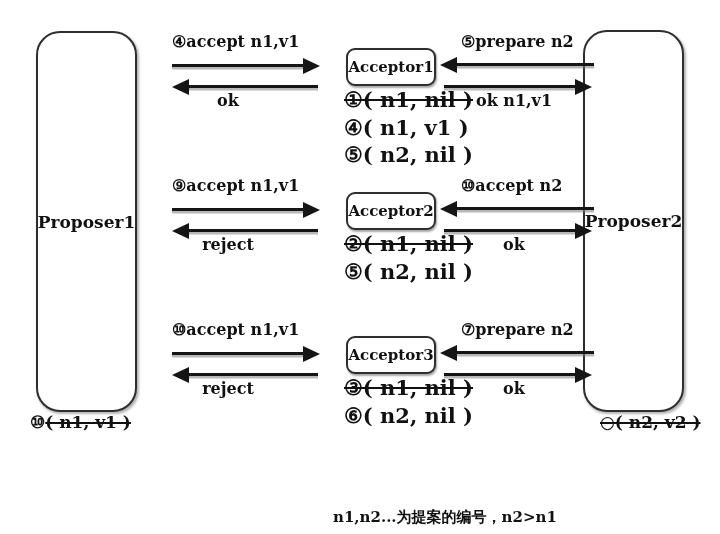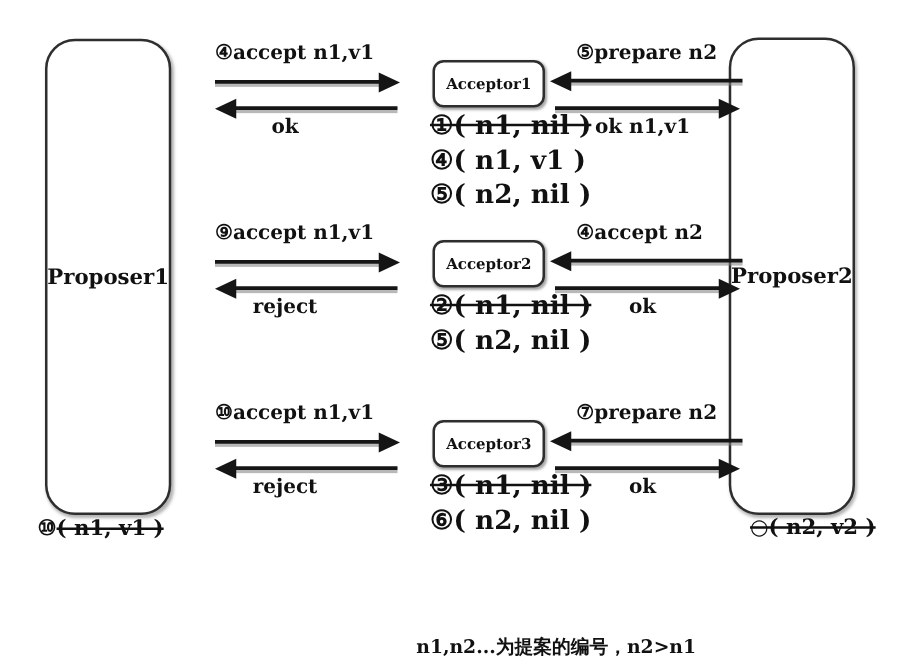--- a/index.html
+++ b/index.html
@@ -14,21 +14,21 @@
     display:flex;align-items:center;justify-content:center;
     font-size:17px;font-weight:bold;
   }
   #proposer1{left:36px;top:31px;width:97px;height:377px;text-align:right;}
   #proposer2{left:583px;top:30px;width:97px;height:378px;align-items:center;}
   .acceptor{
     position:absolute;left:322px;top:18px;width:86px;height:34px;
     border:2px solid #2e2e2e;border-radius:9px;background:#fff;
     box-shadow:1px 1.5px 2px rgba(0,0,0,.35);
     display:flex;align-items:center;justify-content:center;
-    font-size:12px;font-weight:bold;
+    font-size:15px;font-weight:bold;
   }
   
   .row{position:absolute;left:0;width:720px;height:168px;margin-left:24px;}
   .msg{position:absolute;font-size:16px;font-weight:bold;white-space:pre;}
   .send-label{left:148px;top:2px;}
   .prep-label{left:437px;top:2px;}
   .reply-label{left:148px;top:61px;width:112px;text-align:center;}
   .rreply-label{left:420px;top:61px;width:140px;text-align:center;}
   
   .arrow{position:absolute;height:3px;background:#151515;box-shadow:0 2.5px 0 rgba(125,125,125,.55);}
@@ -96,21 +96,21 @@
       </div>
     <div class="arrow a-reply">
         <span class="head l"></span>
       </div>
     <div class="msg reply-label">reject</div>
     <div class="acceptor">
       <span>Acceptor2</span>
     </div>
     <div class="state s1 struck">②( n1, nil )</div>
     <div class="state s2">⑤( n2, nil )</div>
-    <div class="msg prep-label">④accept n2</div>
+    <div class="msg prep-label">⑩accept n2</div>
     <div class="arrow a-prepare">
         <span class="head l"></span>
       </div>
     <div class="arrow a-rreply">
         <span class="head r"></span>
       </div>
     <div class="msg rreply-label">ok</div>
   </div>
 
   <div class="row" style="top:318px">

